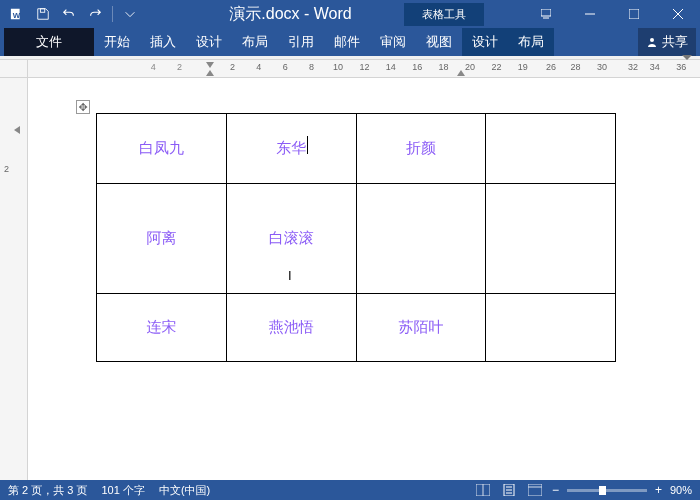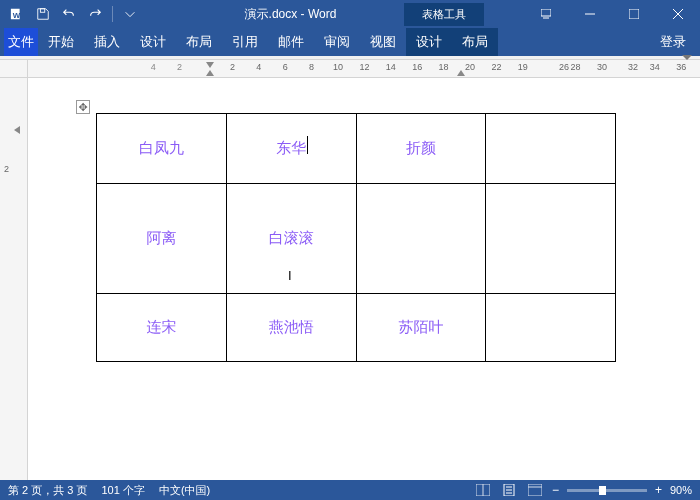--- a/index.html
+++ b/index.html
@@ -2,27 +2,27 @@
 <html><head>
 <meta charset="utf-8">
 <style>
   *{box-sizing:border-box;margin:0;padding:0}
   body{font-family:"Microsoft YaHei","Segoe UI",sans-serif;font-size:12px;background:#fff;overflow:hidden;width:700px;height:500px}
   .titlebar{height:28px;background:#2b579a;display:flex;align-items:center;color:#fff}
   .qat{display:flex;align-items:center;gap:4px;padding:0 6px}
   .qat-btn{width:22px;height:22px;display:flex;align-items:center;justify-content:center;color:#fff}
   .qat-btn svg{width:14px;height:14px;fill:#fff}
   .qat-sep{width:1px;height:16px;background:rgba(255,255,255,0.3);margin:0 2px}
-  .title-center{flex:1;text-align:center;font-size:12px;padding-left:30px}
+  .title-center{flex:1;text-align:center;font-size:16px;padding-left:30px}
   .tool-context{background:#124078;padding:4px 18px;font-size:11px;margin-right:40px}
   .winctrl{display:flex}
   .winbtn{width:44px;height:28px;display:flex;align-items:center;justify-content:center}
   .winbtn svg{width:10px;height:10px;stroke:#fff;stroke-width:1;fill:none}
   .ribbon-tabs{height:28px;background:#2b579a;display:flex;align-items:center;color:#fff;font-size:13px;padding:0 4px}
-  .file-tab{background:#1d4ed8;padding:5px 4px}
+  .file-tab{background:#0f172a;padding:5px 32px}
   .tab{padding:5px 10px;white-space:nowrap}
   .tab.ctx{background:#124078}
   .tab-spacer{flex:1}
   .tell-me{display:flex;align-items:center;gap:4px;padding:0 8px}
   .login{padding:0 10px}
   .share{display:flex;align-items:center;gap:4px;padding:0 8px;background:#1e3e70;height:28px}
   .ribbon-collapse{height:4px;background:#f1f1f1;border-bottom:1px solid #d4d4d4;position:relative}
   .ribbon-collapse:after{content:"";position:absolute;right:8px;top:-1px;width:0;height:0;border-left:5px solid transparent;border-right:5px solid transparent;border-top:5px solid #777}
   .ruler-row{display:flex;height:18px;background:#fff;border-bottom:1px solid #d4d4d4}
   .ruler-corner{width:28px;border-right:1px solid #d4d4d4;background:#f5f5f5}
@@ -123,21 +123,27 @@
   <div class="tab">插入</div>
   <div class="tab">设计</div>
   <div class="tab">布局</div>
   <div class="tab">引用</div>
   <div class="tab">邮件</div>
   <div class="tab">审阅</div>
   <div class="tab">视图</div>
   <div class="tab ctx">设计</div>
   <div class="tab ctx">布局</div>
   <div class="tab-spacer"></div>
-  <div class="login">登录</div>
+  <div class="share">
+      <svg width="12" height="12" viewBox="0 0 12 12">
+        <circle cx="6" cy="4" r="2" fill="#fff"></circle>
+        <path d="M2 11c0-2 2-3 4-3s4 1 4 3" fill="#fff"></path>
+      </svg>
+      <span>共享</span>
+    </div>
 </div>
 
 <div class="ribbon-collapse"></div>
 
 <div class="ruler-row">
   <div class="ruler-corner"></div>
   <div class="h-ruler" id="h-ruler">
       <span class="neg" style="left: 125.2px;">4</span>
       <span class="neg" style="left: 151.6px;">2</span>
       <span style="left: 204.4px;">2</span>
@@ -145,21 +151,21 @@
       <span style="left: 257.2px;">6</span>
       <span style="left: 283.6px;">8</span>
       <span style="left: 310px;">10</span>
       <span style="left: 336.4px;">12</span>
       <span style="left: 362.8px;">14</span>
       <span style="left: 389.2px;">16</span>
       <span style="left: 415.6px;">18</span>
       <span style="left: 442px;">20</span>
       <span style="left: 468.4px;">22</span>
       <span style="left: 494.8px;">19</span>
-      <span style="left: 536px;">26</span>
+      <span style="left: 523px;">26</span>
       <span style="left: 547.6px;">28</span>
       <span style="left: 574px;">30</span>
       <span style="left: 605px;">32</span>
       <span style="left: 626.8px;">34</span>
       <span style="left: 653.2px;">36</span>
       <div class="marker" style="left: 178px;"></div>
       <div class="marker dn" style="left: 178px;"></div>
       <div class="marker" style="left: 428.8px;"></div>
     </div>
 </div>

